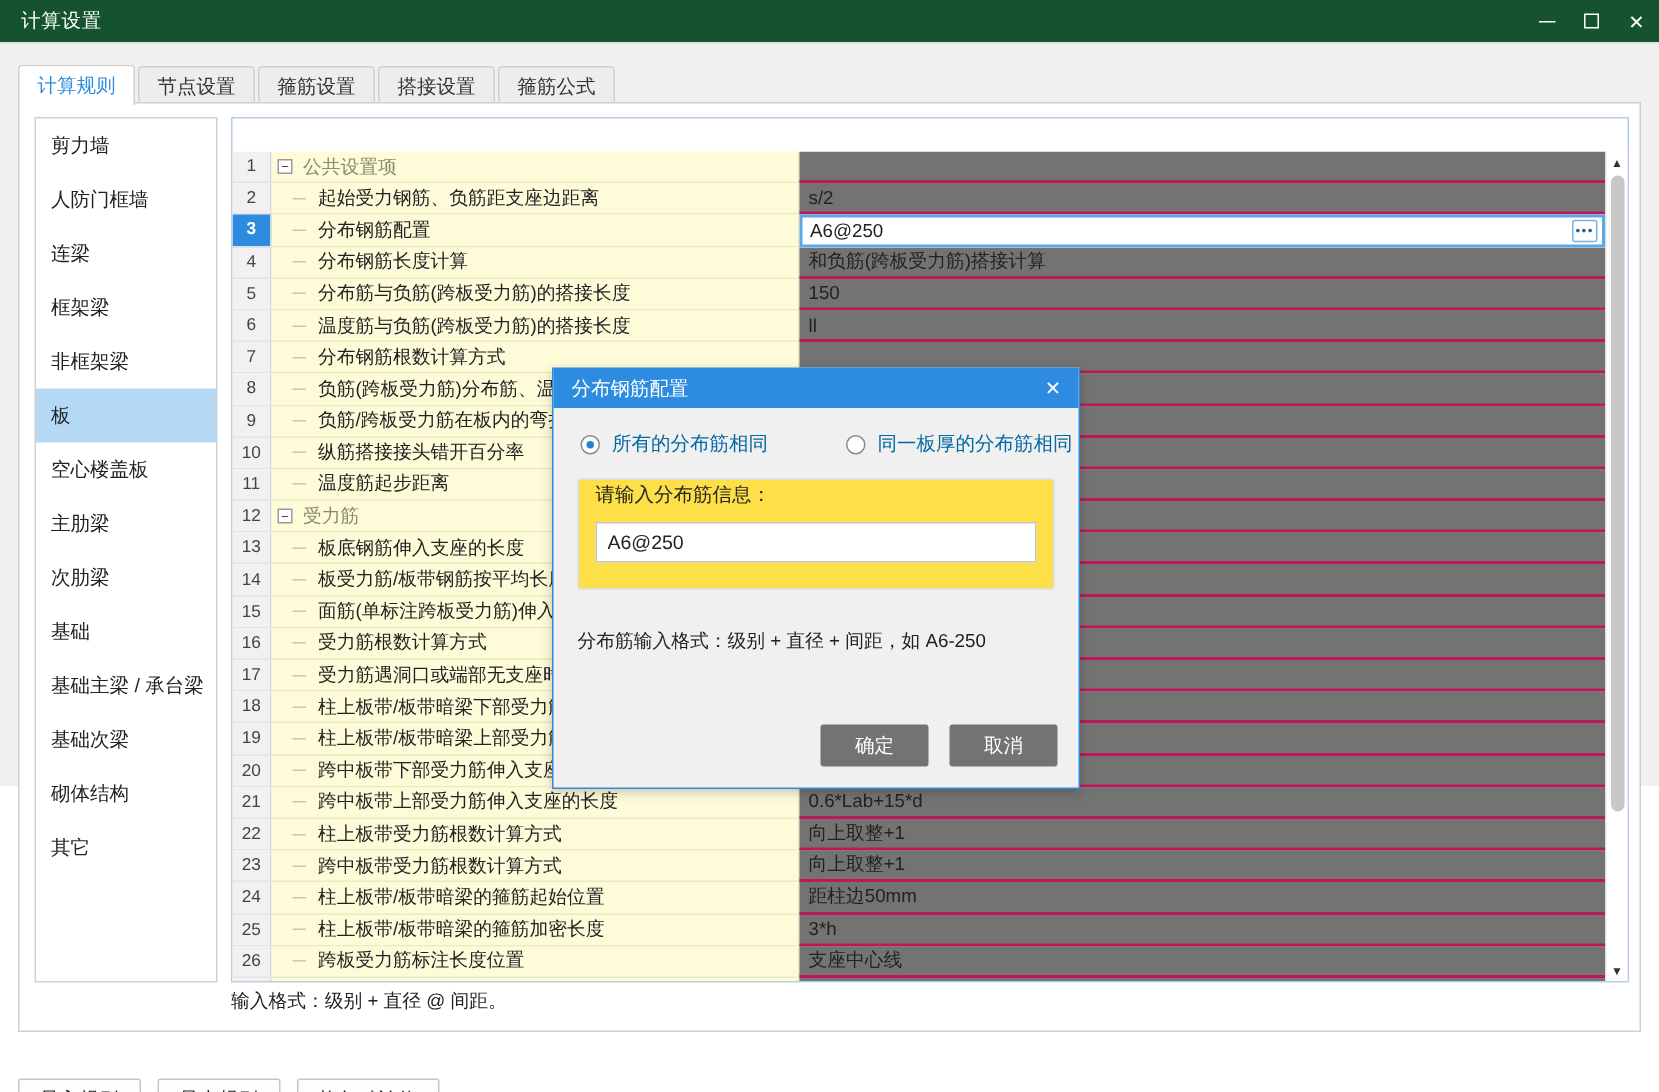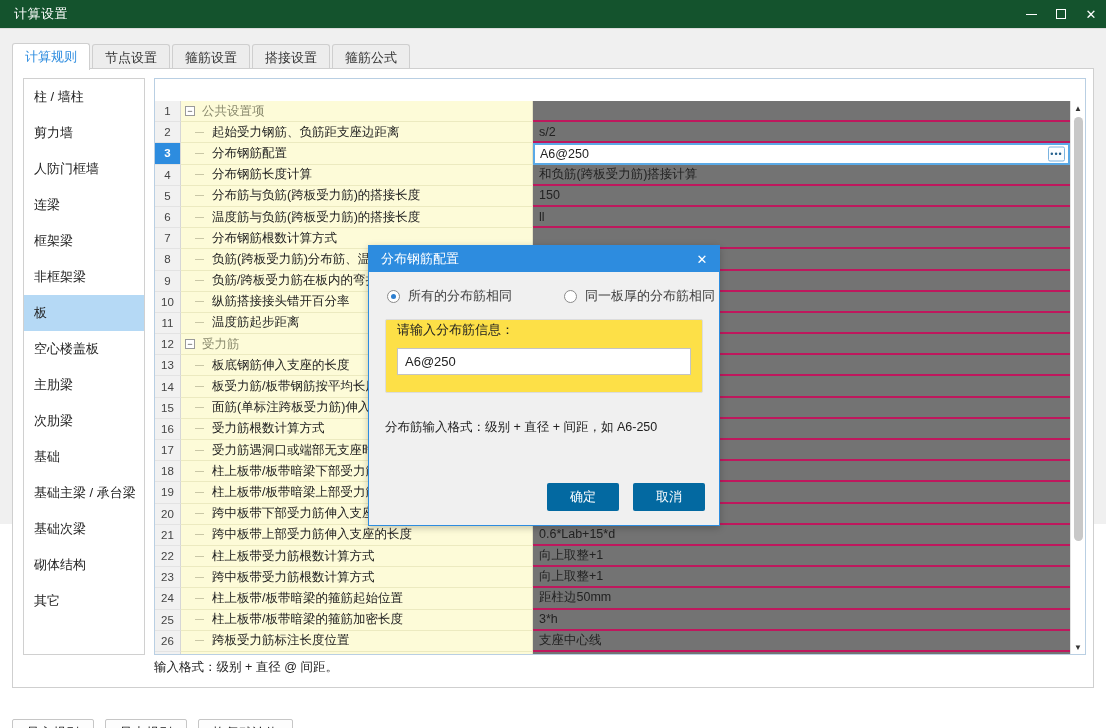--- a/index.html
+++ b/index.html
@@ -155,21 +155,21 @@
     position: absolute; left: 368px; top: 216px; width: 352px; height: 281px;
     background: #f0f0f0; border: 1px solid #2d8cdf;
     box-shadow: 0 2px 7px rgba(0,0,0,.22); z-index: 50;
   }
   #modalhead {
     height: 26px; background: #2d8cdf; color: #fff;
     display: flex; align-items: center; padding: 0 6px 0 12px; font-size: 13px;
   }
   #modalhead .mclose { margin-left: auto; width: 22px; height: 22px;
     display: flex; align-items: center; justify-content: center; font-size: 13px; }
-  #radios { display: flex; padding: 15px 0 0 18px; font-size: 13px; color: #404040; }
+  #radios { display: flex; padding: 15px 0 0 18px; font-size: 13px; color: #0369a1; }
   .radio-opt { display: flex; align-items: center; }
   .radio-opt.second { margin-left: 52px; }
   .rdot {
     width: 13px; height: 13px; border-radius: 50%; border: 1px solid #8b8b8b;
     background: #fff; margin-right: 8px; position: relative; flex: 0 0 13px;
   }
   .rdot.on::after {
     content: ""; position: absolute; left: 3px; top: 3px;
     width: 5px; height: 5px; border-radius: 50%; background: #2d7fd0;
   }
@@ -180,21 +180,21 @@
   #innerbox .lbl { font-size: 13px; color: #222; }
   #rebarinput {
     margin-top: 9px; width: 100%; height: 27px;
     border: 1px solid #c4c4c4; background: #fff;
     font-size: 13px; color: #222; padding: 0 7px;
     font-family: "Liberation Sans", sans-serif;
   }
   #fmt { margin: 26px 0 0 16px; font-size: 12.5px; color: #222; }
   #modalbtns { position: absolute; right: 14px; bottom: 14px; display: flex; }
   .mbtn {
-    width: 72px; height: 28px; background: #0369a1; color: #ffffff;
+    width: 72px; height: 28px; background: #737373; color: #ffffff;
     border: none; border-radius: 2px; font-size: 13px; margin-left: 14px;
     display: flex; align-items: center; justify-content: center;
     font-family: Liberation Serif, serif;
   }
 </style>
 </head>
 <body>
 
 <div id="titlebar">
   <span class="title">计算设置</span>
@@ -218,23 +218,20 @@
       <div class="tab">节点设置</div>
       <div class="tab">箍筋设置</div>
       <div class="tab">搭接设置</div>
       <div class="tab">箍筋公式</div>
     </div>
 
   <div id="panel">
 
     <div id="sidebar">
         <div class="side-item">
-          <span>柱 / 墙柱</span>
-        </div>
-        <div class="side-item">
           <span>剪力墙</span>
         </div>
         <div class="side-item">
           <span>人防门框墙</span>
         </div>
         <div class="side-item">
           <span>连梁</span>
         </div>
         <div class="side-item">
           <span>框架梁</span>

